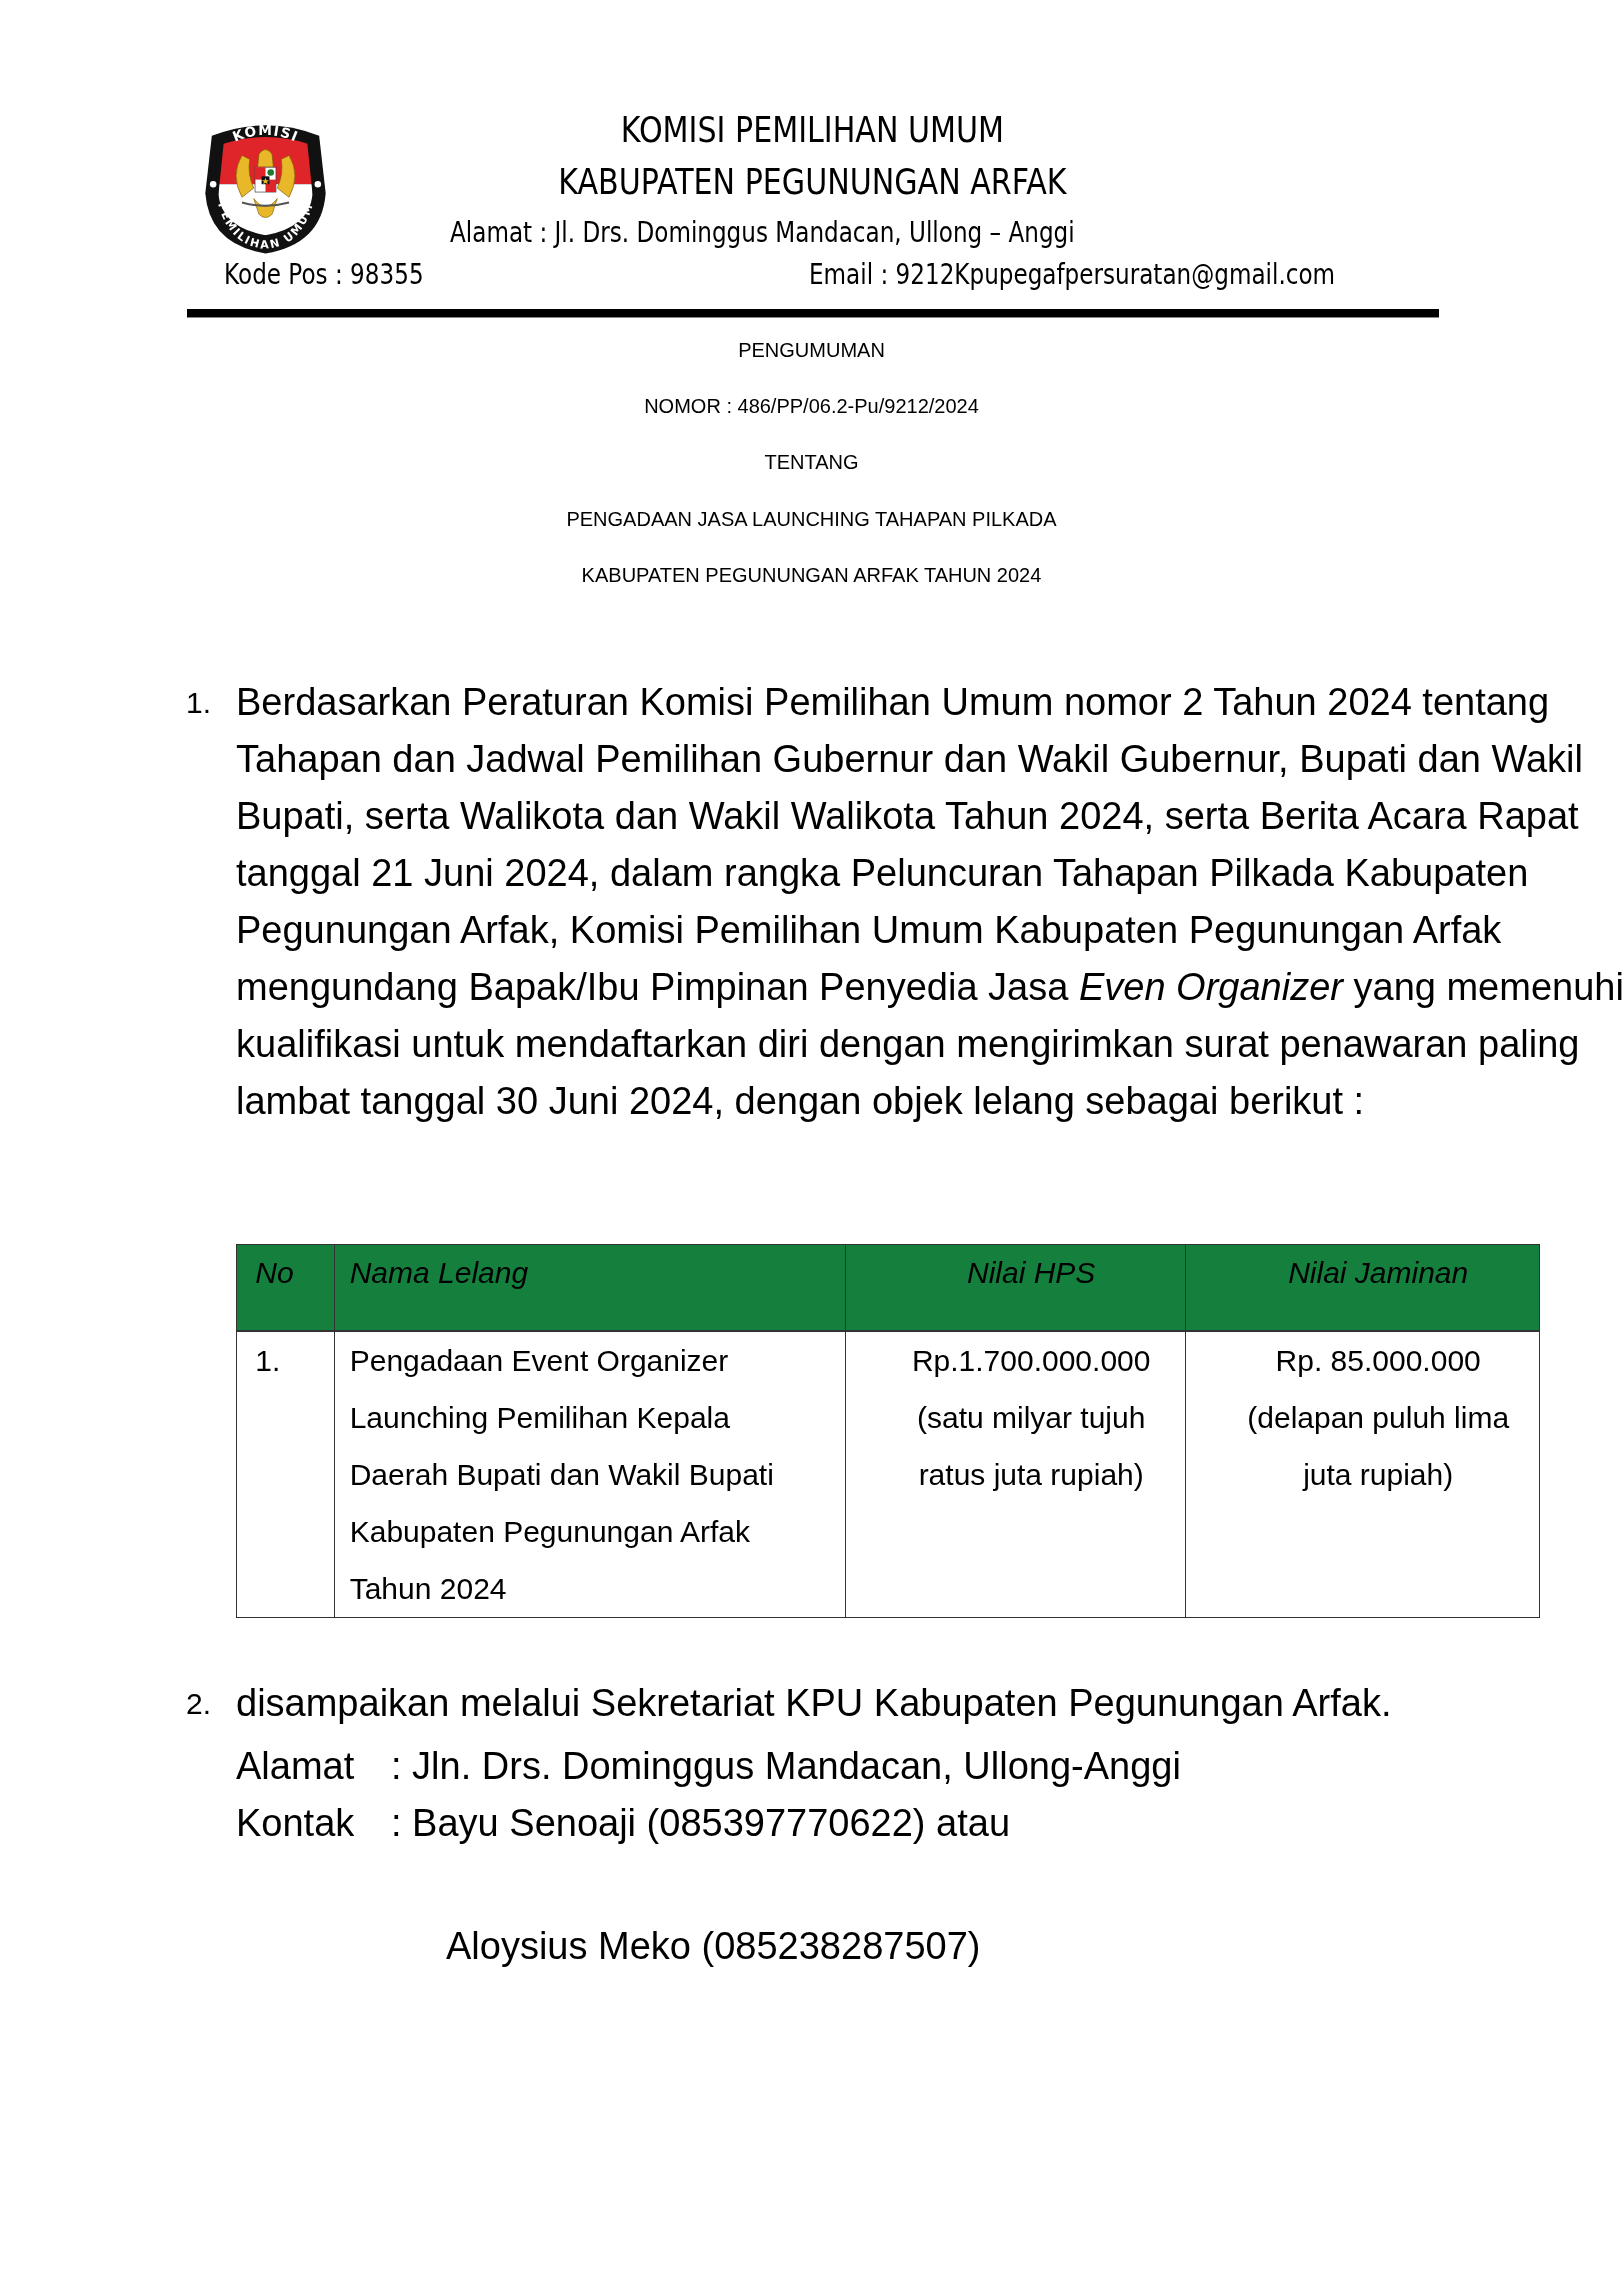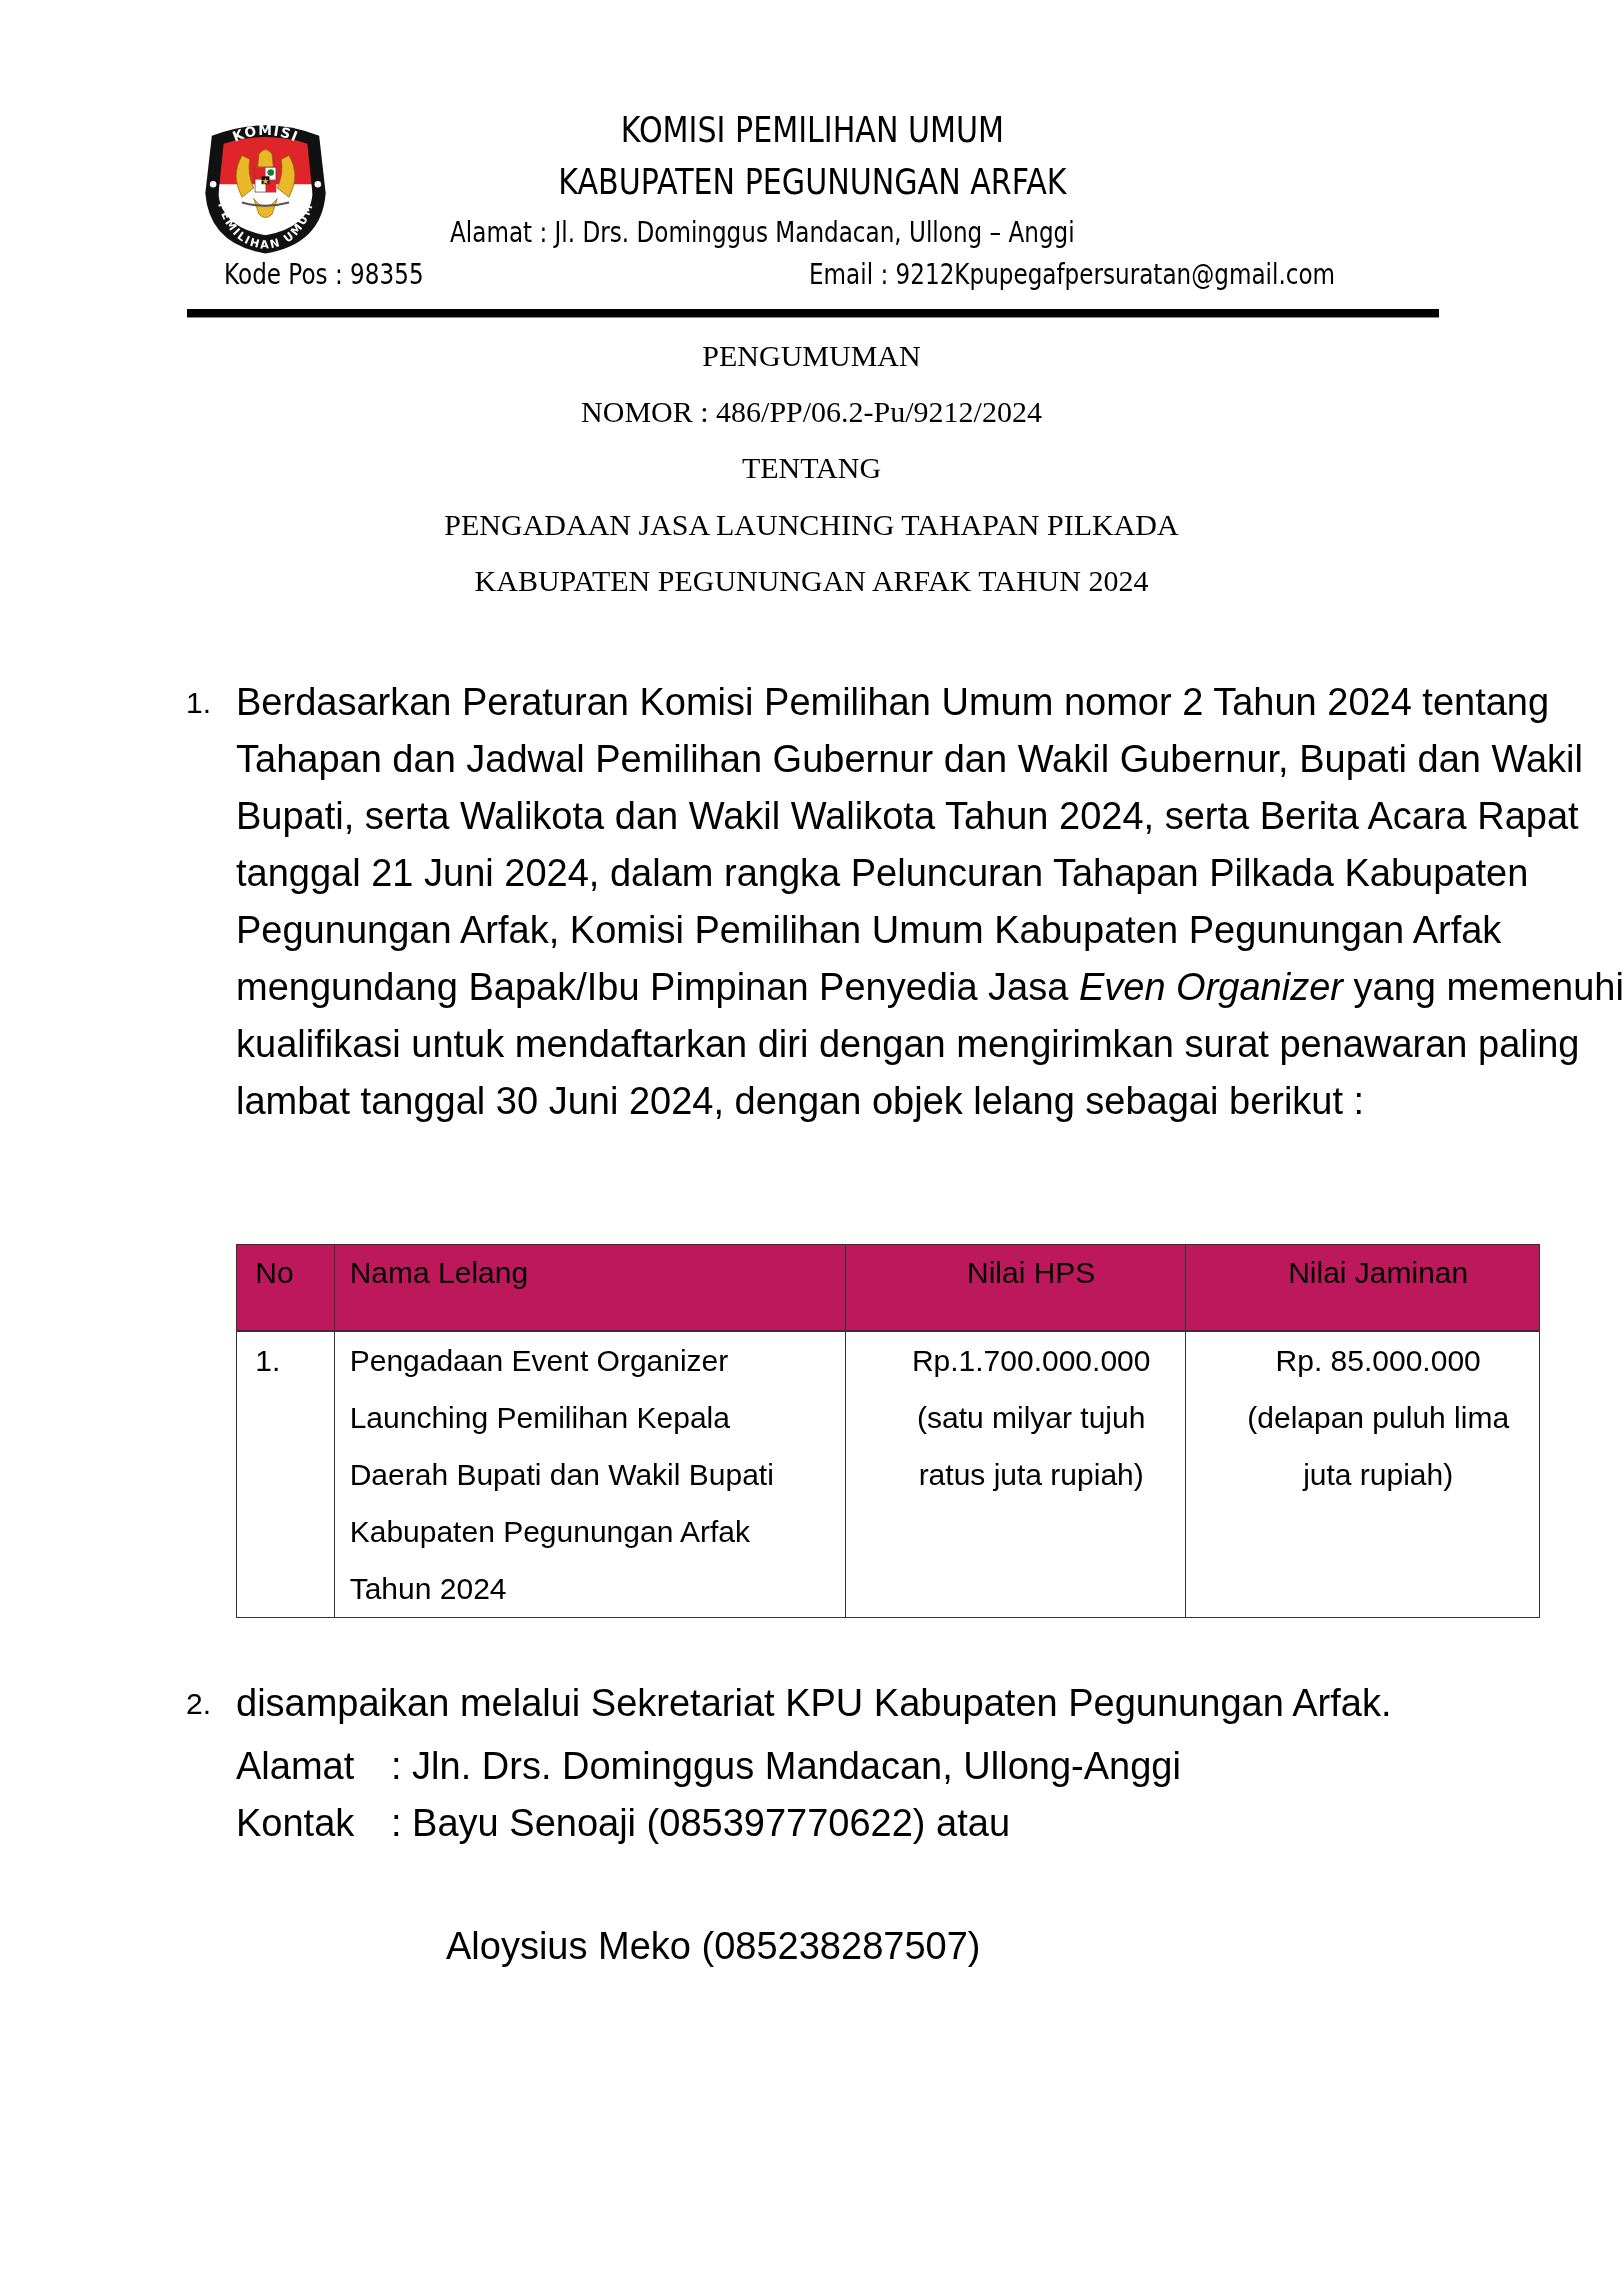--- a/index.html
+++ b/index.html
@@ -10,41 +10,41 @@
   .logo { position: absolute; left: 204px; top: 116px; width: 123px; height: 139px; }
   .kop { position: absolute; font-family: "DejaVu Sans", sans-serif; color: #000; white-space: nowrap; }
   .kop-1 { left: 0; width: 1623px; top: 110px; text-align: center; font-size: 35px; transform: scaleX(0.86); transform-origin: 818px 0; letter-spacing: 0; padding-left: 0; }
   .kop-2 { left: 0; width: 1623px; top: 162px; text-align: center; font-size: 35px; transform: scaleX(0.86); transform-origin: 818px 0; }
   .kop-3 { left: 450px; top: 216px; font-size: 27.5px; transform: scaleX(0.84); transform-origin: 0 0; }
   .kop-4 { left: 224px; top: 258px; font-size: 27.5px; transform: scaleX(0.84); transform-origin: 0 0; }
   .kop-5 { left: 809px; top: 258px; font-size: 27.5px; transform: scaleX(0.84); transform-origin: 0 0; }
   .rule { position: absolute; left: 187px; top: 309px; width: 1252px; height: 7.9px; background: #000; border-bottom: 1.3px solid #888; }
 
   
-  .title { position: absolute; left: 0; width: 1623px; text-align: center; font-family: Liberation Serif, serif; font-size: 30px; white-space: nowrap; }
+  .title { position: absolute; left: 0; width: 1623px; text-align: center; font-family: Liberation Sans, sans-serif; font-size: 20px; white-space: nowrap; }
   .t1 { top: 339px; }
   .t2 { top: 395px; }
   .t3 { top: 451px; }
   .t4 { top: 508px; }
   .t5 { top: 564px; }
 
   
   .item { position: absolute; font-family: "Liberation Sans", sans-serif; font-size: 38px; line-height: 57px; }
   .item-num { position: absolute; left: 186px; font-family: "Liberation Sans", sans-serif; font-size: 30px; line-height: 57px; }
   .p1 { left: 236px; top: 674px; width: 1198px; text-align: justify; text-align-last: left; }
   .p1 .line { display: block; text-align: justify; text-align-last: justify; white-space: nowrap; }
   .p1 .line.last { text-align-last: left; }
   .n1 { top: 674px; }
   .n2 { top: 1675px; }
   .p2 { left: 236px; top: 1675px; white-space: nowrap; }
 
   
   .tbl { position: absolute; left: 236px; top: 1244px; border-collapse: collapse; font-family: "Liberation Sans", sans-serif; font-size: 30px; }
   .tbl th, .tbl td { border: 1.3px solid #333; vertical-align: top; padding: 0; }
-  .tbl thead th { background: #be185d; font-weight: normal; height: 85px; line-height: 56px; }
+  .tbl thead th { background: #15803d; font-weight: normal; height: 85px; line-height: 56px; font-style: italic; }
   .tbl thead tr { border-bottom: 2.6px solid #333; }
   .tbl tbody td { height: 281px; line-height: 57px; }
   .c-no { width: 79px; }
   .c-nama { width: 495px; }
   .c-hps { width: 307px; }
   .c-jam { width: 321px; margin-left: 47px; }
   .tbl .left { text-align: left; padding-left: 14.4px; }
   .tbl .no { text-align: left; padding-left: 18.3px; }
   .tbl .center { text-align: center; padding-left: 32px; }
   .tbl .cell-line { display: block; white-space: nowrap; }

